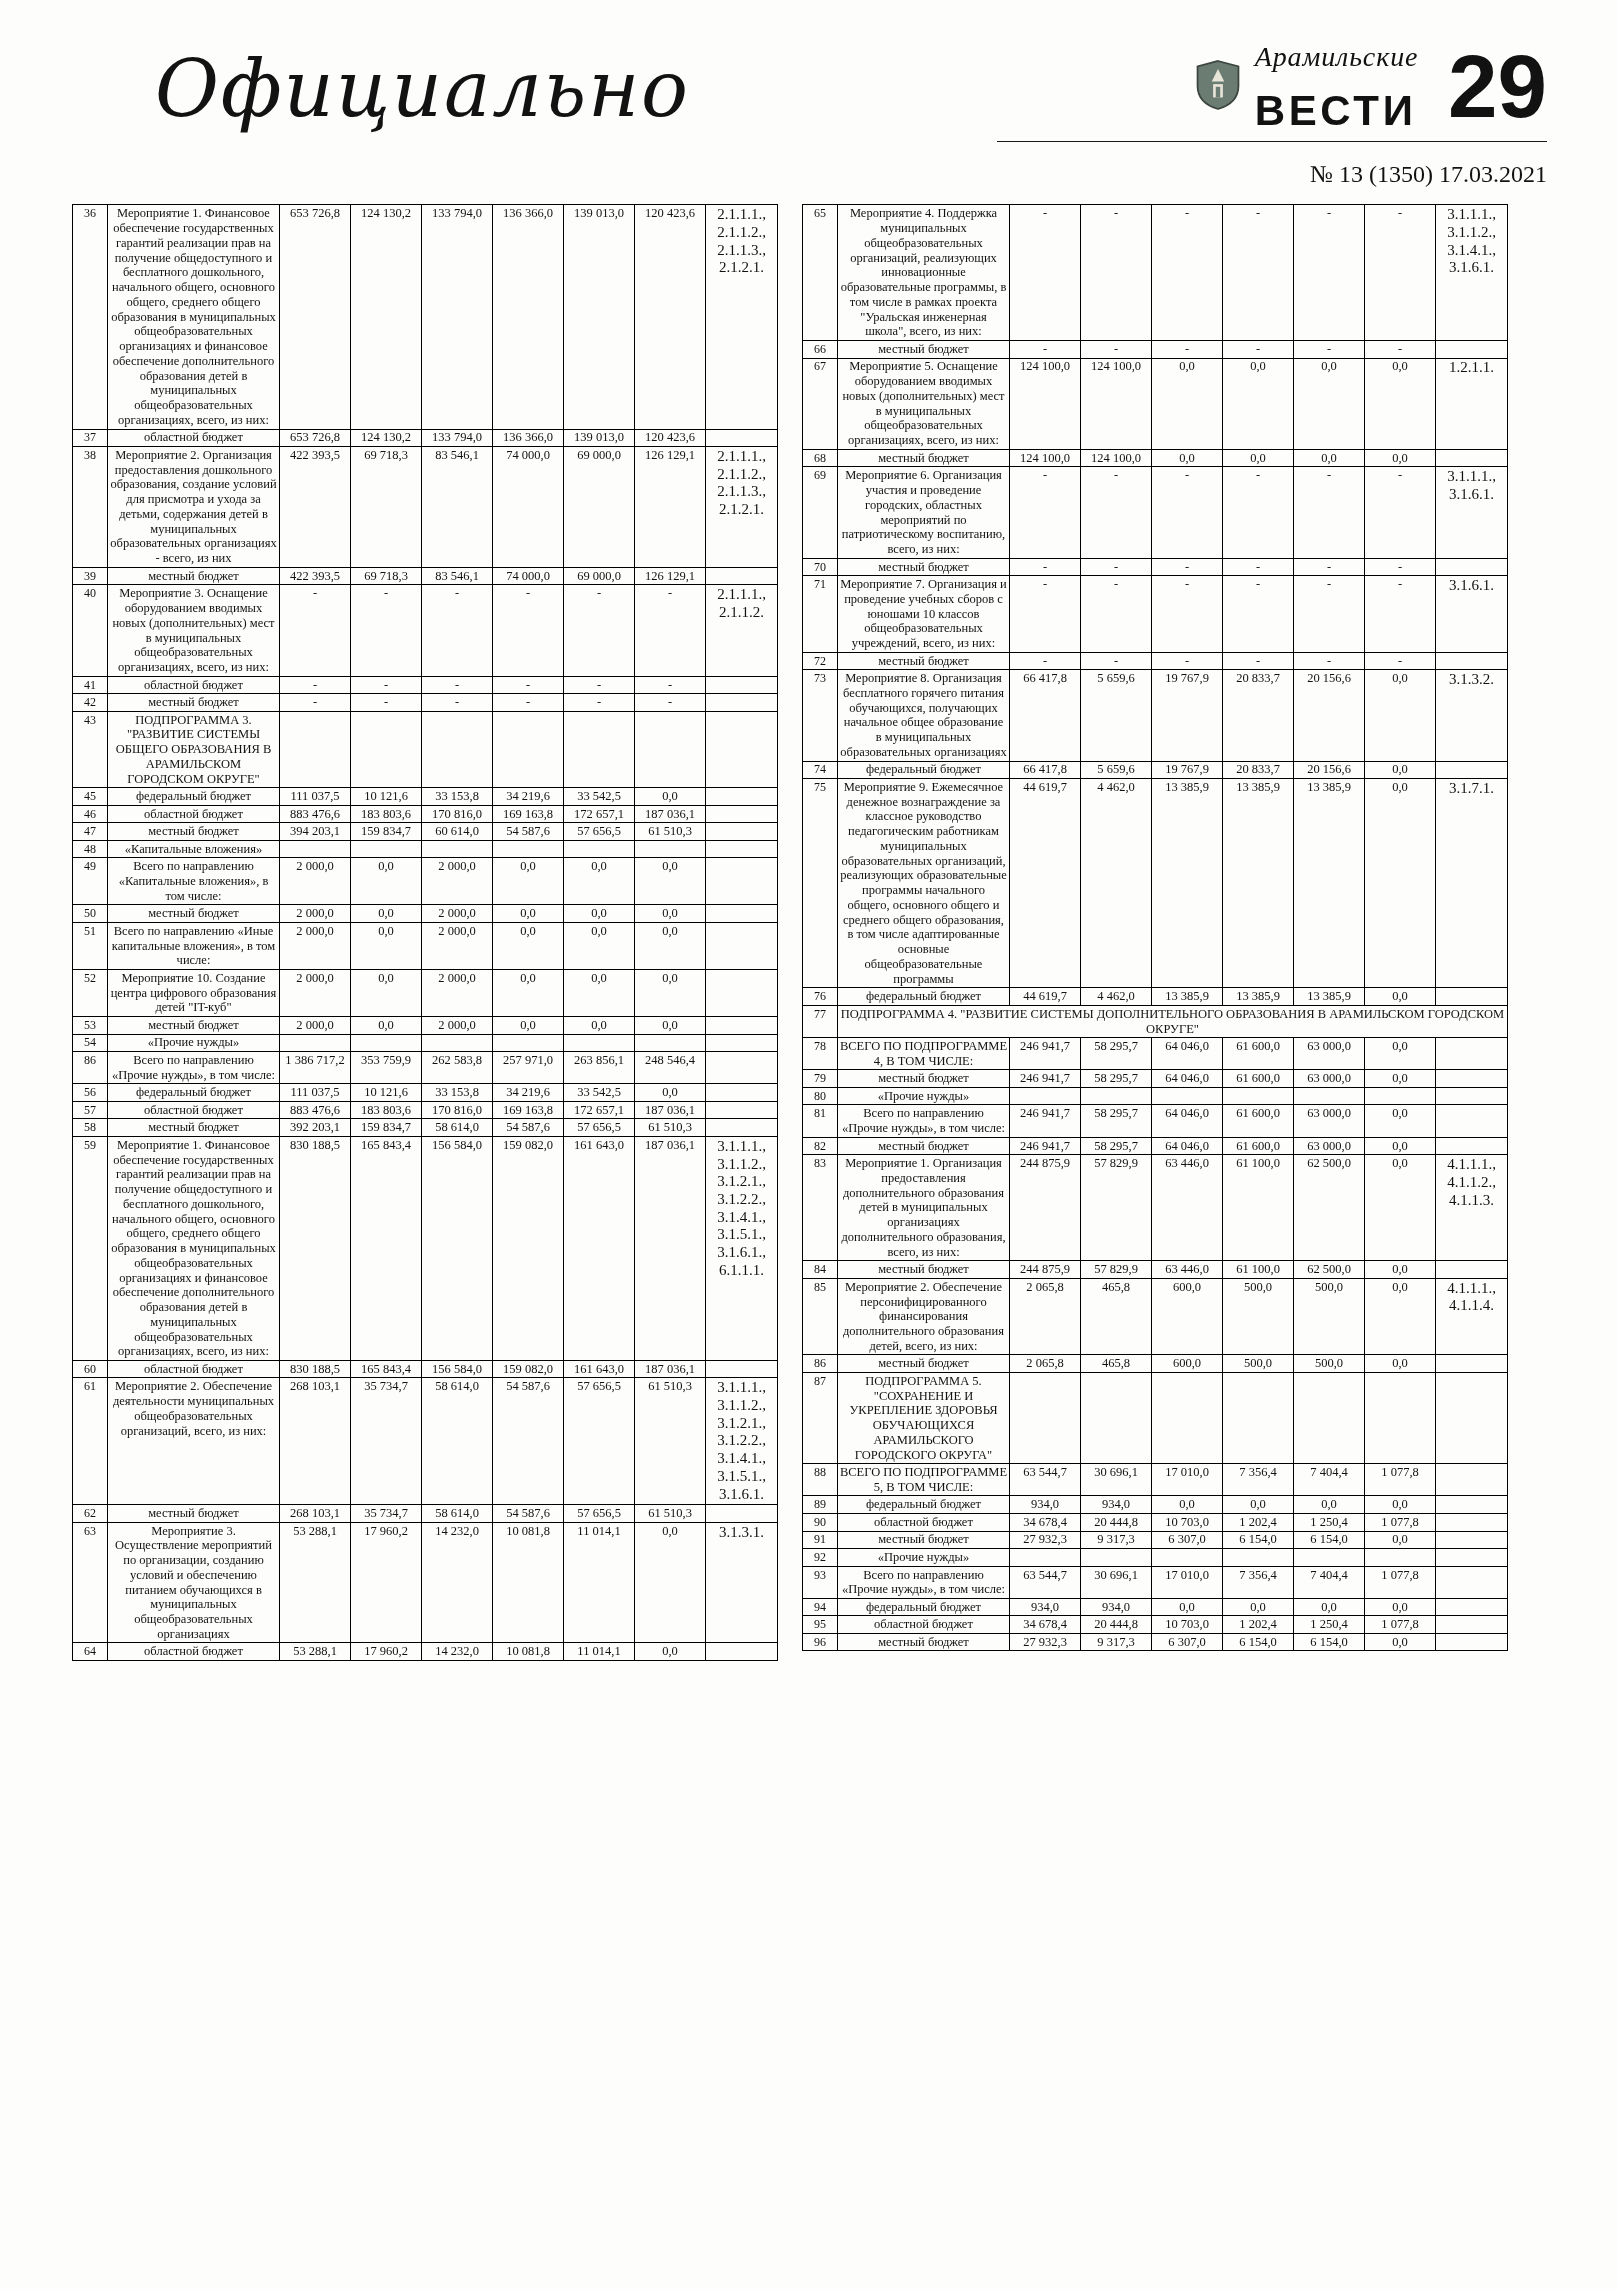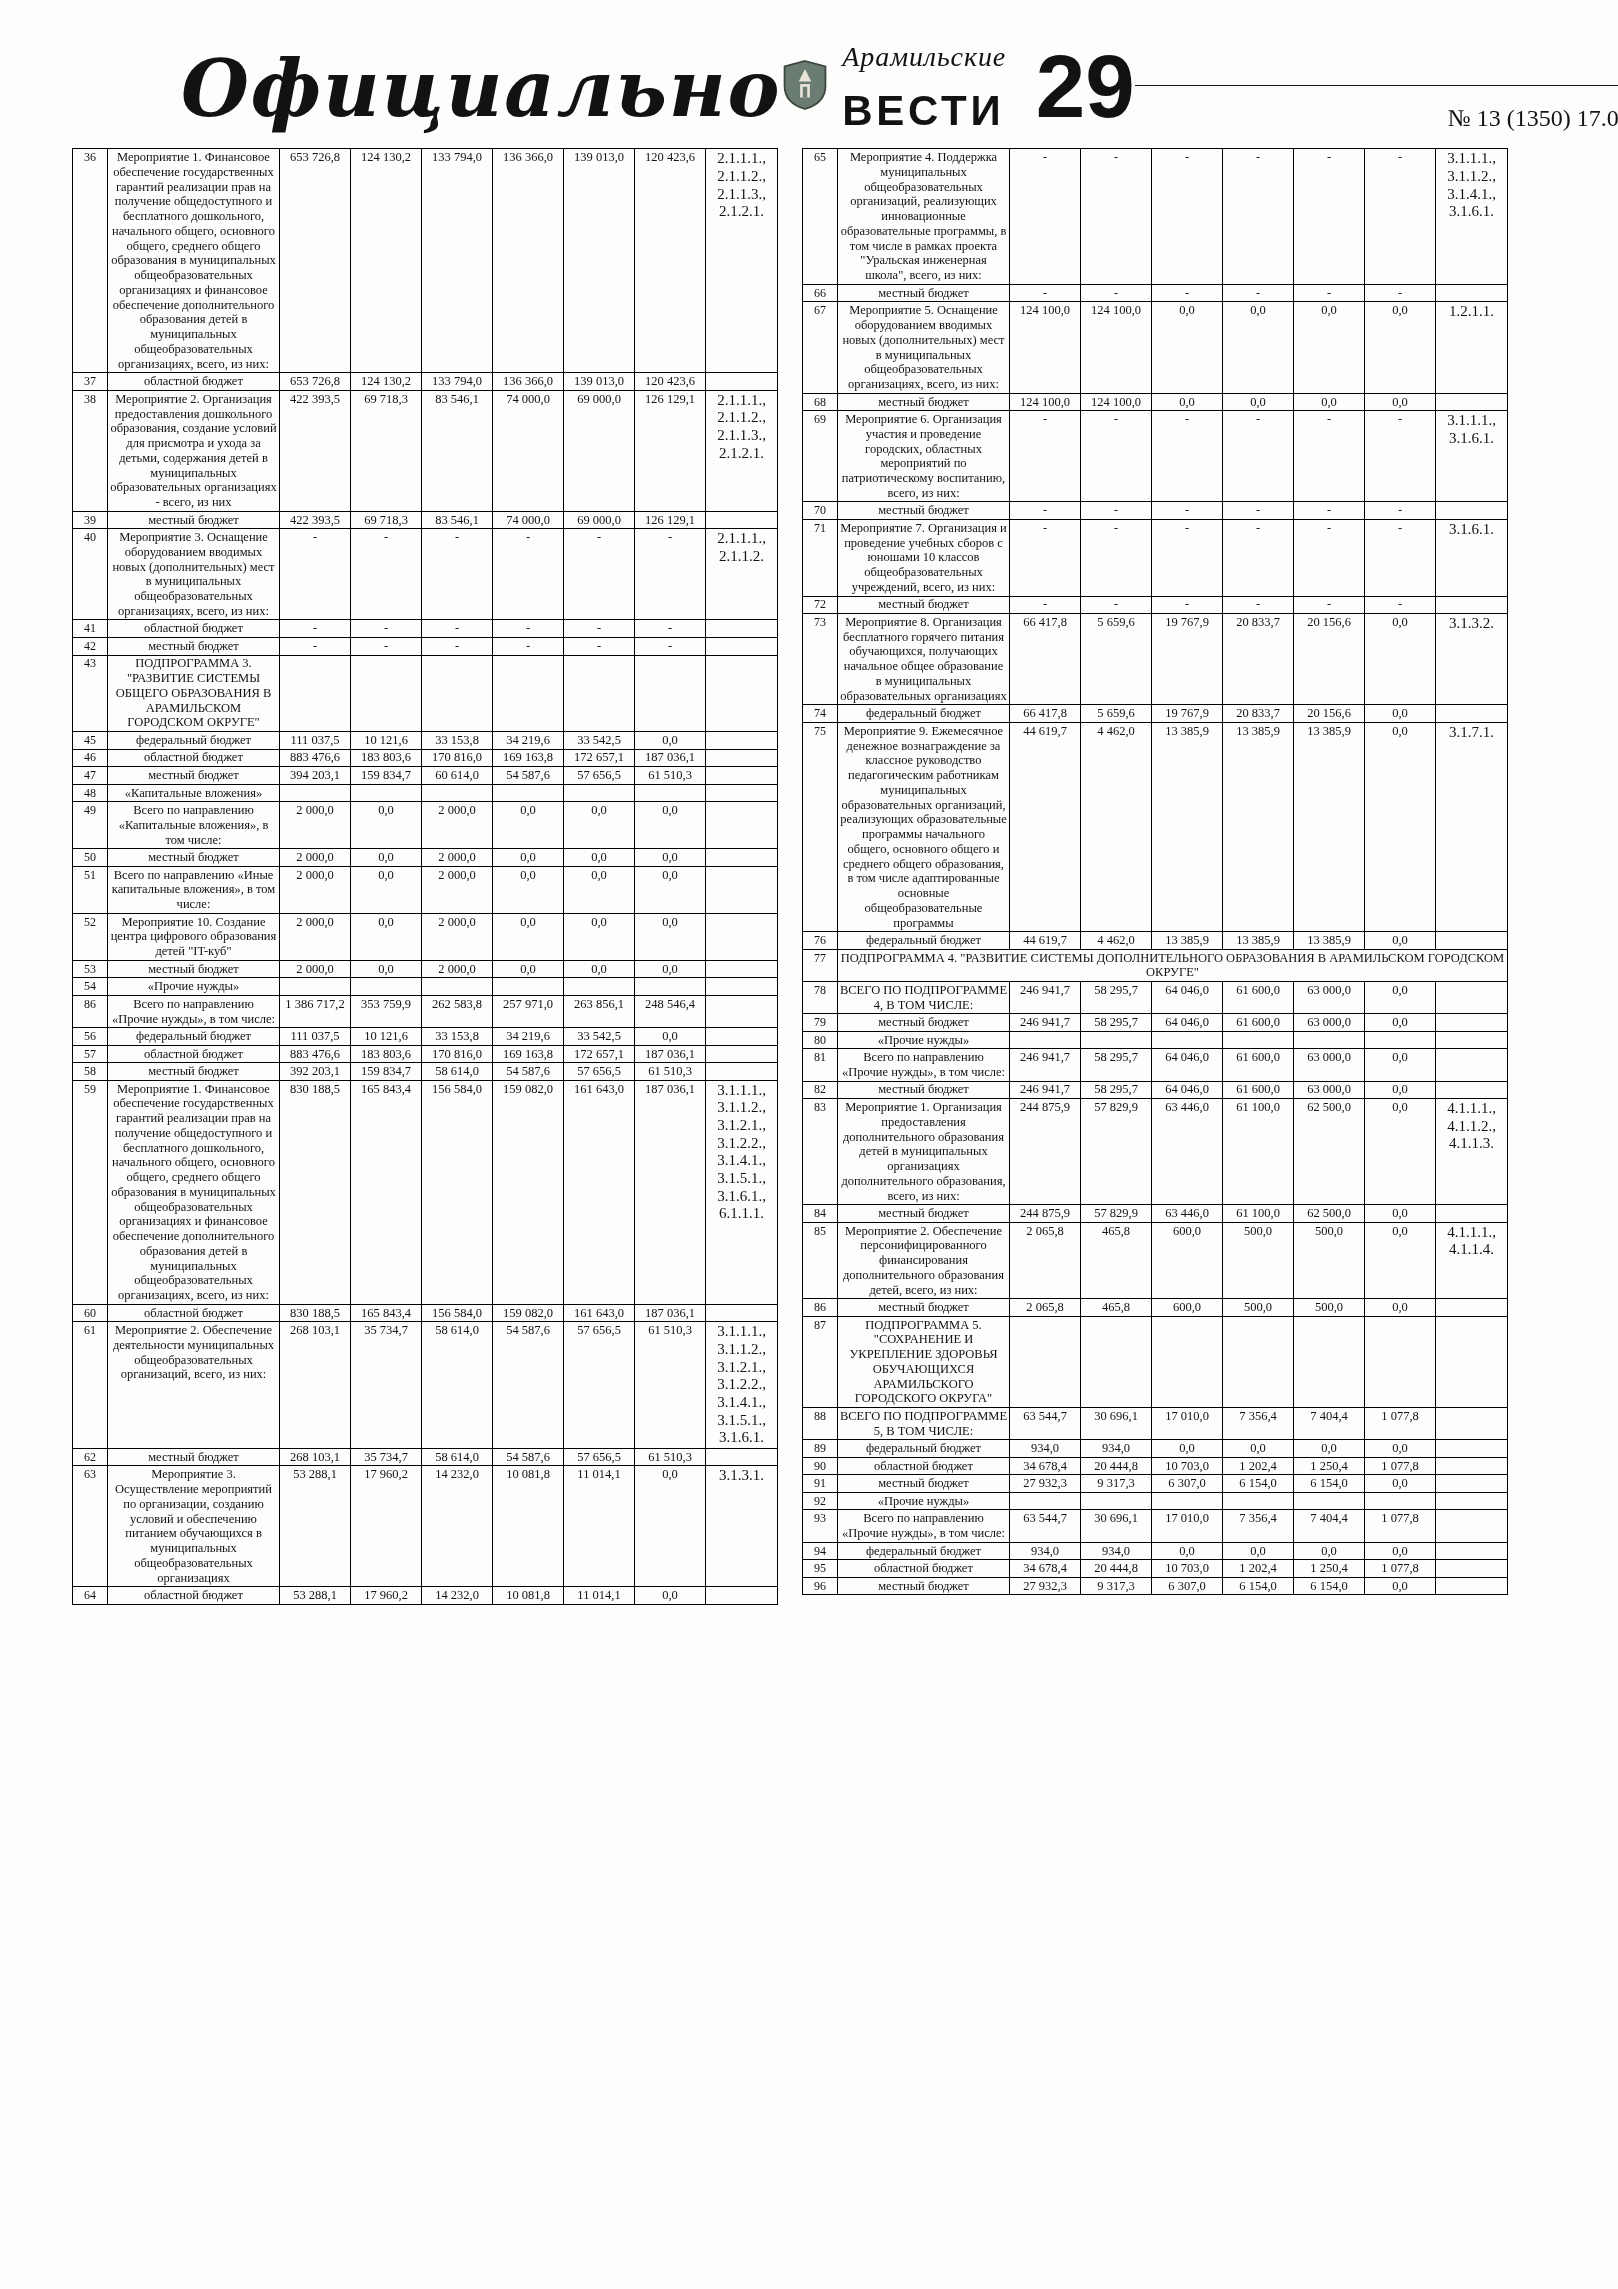--- a/index.html
+++ b/index.html
@@ -10,26 +10,26 @@
     color: #121212;
     font-family: "Liberation Serif", serif;
     overflow: hidden;
   }
   
   .masthead {
     display: flex; justify-content: space-between; align-items: flex-start;
     padding: 41px 72px 5.5px 72px;
   }
   .masthead-title {
-    margin-left: 109px; margin-top: 9.2px;
+    margin-left: 83px; margin-top: 9.2px;
     font-family: "DejaVu Serif", serif;
-    font-style: italic; font-weight: bold;
+    font-style: italic; font-weight: normal;
     font-size: 78px; line-height: 1; letter-spacing: 1.8px;
   }
-  .brand-block { display: flex; flex-direction: row; align-items: flex-end; padding-top: 1.8px; }
+  .brand-block { display: flex; flex-direction: column; align-items: flex-end; padding-top: 1.8px; }
   .brand-row { display: flex; align-items: center; gap: 13px; }
   .crest { display: block; }
   .brand-words { display: flex; flex-direction: column; align-items: flex-start; line-height: 1; }
   .brand-top { font-style: italic; font-size: 28px; letter-spacing: 0.9px; }
   .brand-bottom {
     font-family: "Liberation Sans", sans-serif; font-weight: bold;
     font-size: 42px; letter-spacing: 3.7px; margin-top: 19px;
   }
   .page-number {
     font-family: "Liberation Sans", sans-serif; font-weight: bold;

